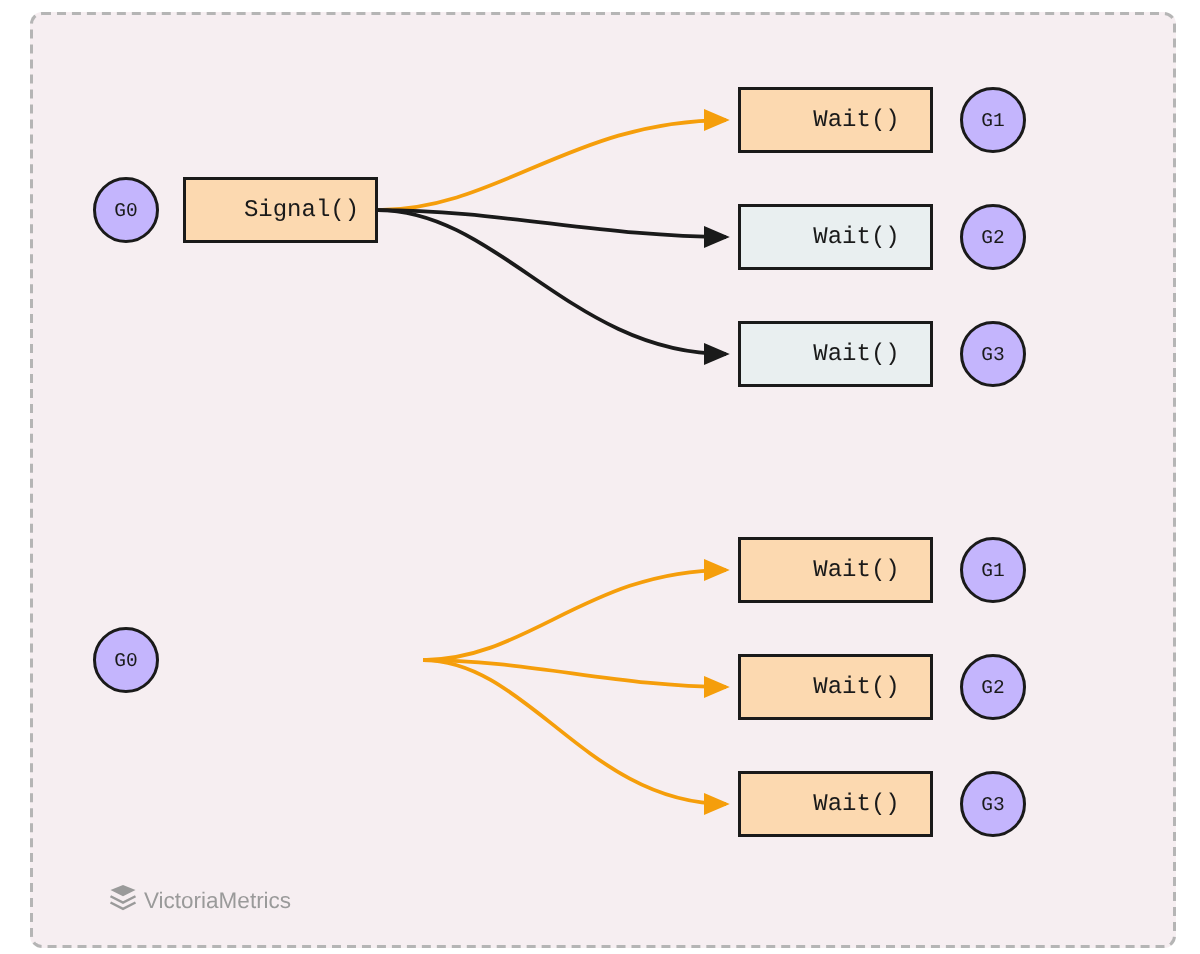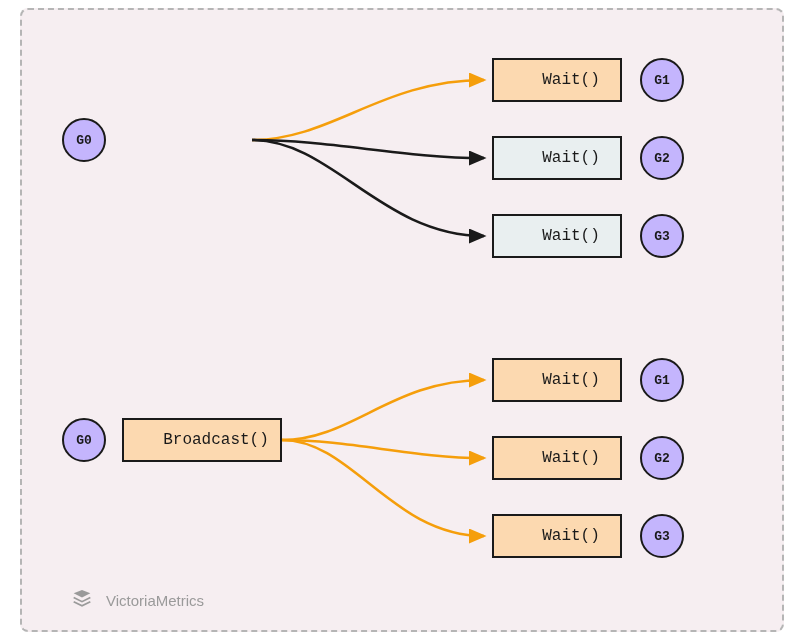--- a/index.html
+++ b/index.html
@@ -28,21 +28,20 @@
     background: #c4b5fd;
     border: 2px solid #1a1a1a;
     border-radius: 50%;
     display: flex;
     align-items: center;
     justify-content: center;
     font-family: 'Courier New', monospace;
     font-size: 13px;
     color: #1a1a1a;
     box-sizing: border-box;
-    font-weight: bold;
   }
   .op-box {
     position: absolute;
     height: 44px;
     border: 2px solid #1a1a1a;
     display: flex;
     align-items: center;
     justify-content: center;
     font-family: 'Courier New', monospace;
     font-size: 16px;
@@ -51,53 +50,53 @@
     padding-left: 28px;
   }
   .op-orange { background: #fcd9b0; }
   .op-gray   { background: #e9eff0; }
   .watermark {
     position: absolute;
     left: 50px;
     bottom: 20px;
     display: flex;
     align-items: center;
-    gap: 14px;
+    gap: 4px;
     color: #9a9a9a;
     font-family: Arial, sans-serif;
     font-size: 15px;
   }
   .watermark svg { width: 20px; height: 20px; }
   svg.arrows {
     position: absolute;
     left: 0; top: 0;
     width: 760px; height: 620px;
     pointer-events: none;
   }
 </style>
 </head>
 <body>
 
 <div class="canvas">
 
   <div class="goroutine-circle" style="left:40px; top:108px;">G0</div>
 
+  <div class="op-box op-orange" style="left:100px; top:108px; width:130px;">Signal()</div>
 
   <div class="op-box op-orange" style="left:470px; top:48px; width:130px;">Wait()</div>
   <div class="goroutine-circle" style="left:618px; top:48px;">G1</div>
 
   <div class="op-box op-gray" style="left:470px; top:126px; width:130px;">Wait()</div>
   <div class="goroutine-circle" style="left:618px; top:126px;">G2</div>
 
   <div class="op-box op-gray" style="left:470px; top:204px; width:130px;">Wait()</div>
   <div class="goroutine-circle" style="left:618px; top:204px;">G3</div>
 
   <div class="goroutine-circle" style="left:40px; top:408px;">G0</div>
 
-  <div class="op-box op-orange" style="left:100px; top:408px; width:160px;">Broadcast()</div>
 
   <div class="op-box op-orange" style="left:470px; top:348px; width:130px;">Wait()</div>
   <div class="goroutine-circle" style="left:618px; top:348px;">G1</div>
 
   <div class="op-box op-orange" style="left:470px; top:426px; width:130px;">Wait()</div>
   <div class="goroutine-circle" style="left:618px; top:426px;">G2</div>
 
   <div class="op-box op-orange" style="left:470px; top:504px; width:130px;">Wait()</div>
   <div class="goroutine-circle" style="left:618px; top:504px;">G3</div>
 

